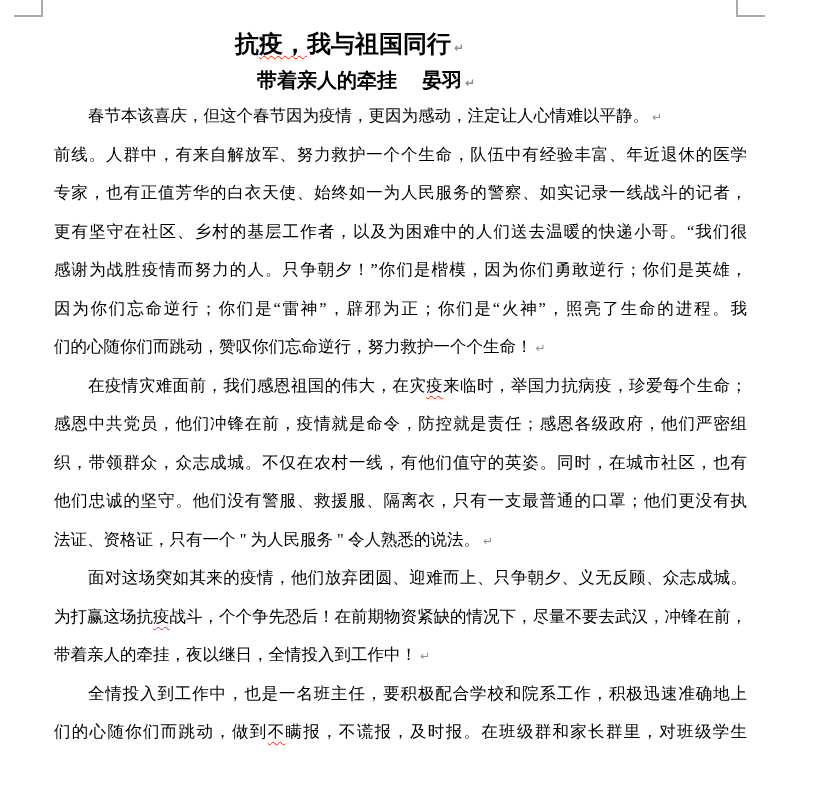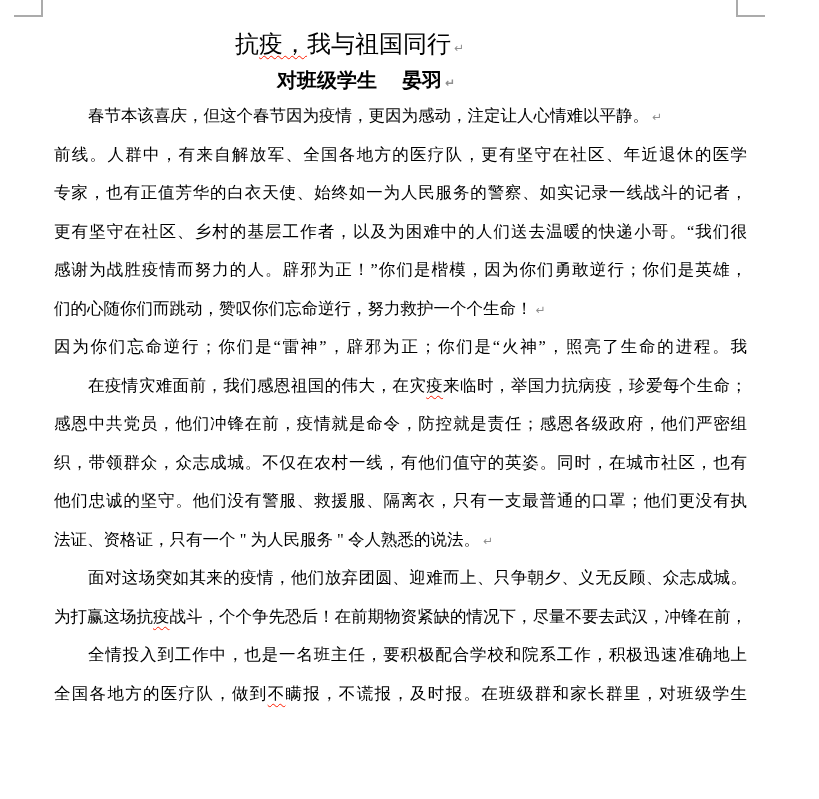--- a/index.html
+++ b/index.html
@@ -14,21 +14,21 @@
     font-family:"Liberation Serif","DejaVu Serif",serif;color:var(--ink);
   }
   .page{position:absolute;inset:0;background:#ffffff;}
   
   .crop{position:absolute;top:0;height:17px;width:29px;box-sizing:border-box;}
   .crop-tl{left:14px;border-right:2px solid var(--mark);border-bottom:2px solid var(--mark);}
   .crop-tr{left:736px;border-left:2px solid var(--mark);border-bottom:2px solid var(--mark);}
 
   .title{
     position:absolute;left:43px;top:26px;width:693px;height:36px;line-height:36px;margin:0;
-    font-size:24px;font-weight:normal;text-align:center;padding-right:80px;box-sizing:border-box;
+    font-size:24px;font-weight:bold;text-align:center;padding-right:80px;box-sizing:border-box;
     white-space:nowrap;
   }
   .byline{
     position:absolute;left:43px;top:64px;width:693px;height:32px;line-height:32px;
     font-size:20px;font-weight:bold;text-align:center;padding-right:47px;box-sizing:border-box;
     white-space:nowrap;
   }
   .bodytext{
     position:absolute;left:54px;top:97px;width:693px;font-size:16.5px;
   }
@@ -51,32 +51,33 @@
   .title .wavy{text-underline-offset:3px;}
   .pmark{color:var(--pmark);font-size:12px;margin-left:3px;font-family:"DejaVu Sans",sans-serif;}
 </style>
 </head>
 <body>
 
 <div class="page">
   <div class="crop crop-tl"></div>
   <div class="crop crop-tr"></div>
   <h1 class="title" id="doc-title"><span>抗</span><span class="wavy">疫，</span><span>我与祖国同行</span><span class="pmark">↵</span></h1>
-  <div class="byline" id="doc-byline"><span>对班级学生　 晏羽</span><span class="pmark">↵</span></div>
+  <div class="byline" id="doc-byline"><span>带着亲人的牵挂　 晏羽</span><span class="pmark">↵</span></div>
   <div class="bodytext" id="doc-body">
       <div class="line indent"><span>春节本该喜庆，但这个春节因为疫情，更因为感动，注定让人心情难以平静。</span><span class="pmark">↵</span></div>
-      <div class="line fill"><span>前线。人群中，有来自解放军、全国各地方的医疗队，更有坚守在社区、年近退休的医学</span></div>
+      <div class="line fill"><span>前线。人群中，有来自解放军、努力救护一个个生命，队伍中有经验丰富、年近退休的医学</span></div>
       <div class="line fill"><span>专家，也有正值芳华的白衣天使、始终如一为人民服务的警察、如实记录一线战斗的记者，</span></div>
       <div class="line fill"><span>更有坚守在社区、乡村的基层工作者，以及为困难中的人们送去温暖的快递小哥。“我们很</span></div>
-      <div class="line fill"><span>感谢为战胜疫情而努力的人。辟邪为正！”你们是楷模，因为你们勇敢逆行；你们是英雄，</span></div>
+      <div class="line fill"><span>感谢为战胜疫情而努力的人。只争朝夕！”你们是楷模，因为你们勇敢逆行；你们是英雄，</span></div>
+      <div class="line fill"><span>因为你们忘命逆行；你们是“雷神”，辟邪为正；你们是“火神”，照亮了生命的进程。我</span></div>
       <div class="line"><span>们的心随你们而跳动，赞叹你们忘命逆行，努力救护一个个生命！</span><span class="pmark">↵</span></div>
-      <div class="line fill"><span>因为你们忘命逆行；你们是“雷神”，辟邪为正；你们是“火神”，照亮了生命的进程。我</span></div>
       <div class="line fill indent"><span>在疫情灾难面前，我们感恩祖国的伟大，在灾</span><span class="wavy">疫</span><span>来临时，举国力抗病疫，珍爱每个生命；</span></div>
       <div class="line fill"><span>感恩中共党员，他们冲锋在前，疫情就是命令，防控就是责任；感恩各级政府，他们严密组</span></div>
       <div class="line fill"><span>织，带领群众，众志成城。不仅在农村一线，有他们值守的英姿。同时，在城市社区，也有</span></div>
       <div class="line fill"><span>他们忠诚的坚守。他们没有警服、救援服、隔离衣，只有一支最普通的口罩；他们更没有执</span></div>
       <div class="line"><span>法证、资格证，只有一个 " 为人民服务 " 令人熟悉的说法。</span><span class="pmark">↵</span></div>
       <div class="line fill indent"><span>面对这场突如其来的疫情，他们放弃团圆、迎难而上、只争朝夕、义无反顾、众志成城。</span></div>
       <div class="line fill"><span>为打赢这场抗</span><span class="wavy">疫</span><span>战斗，个个争先恐后！在前期物资紧缺的情况下，尽量不要去武汉，冲锋在前，</span></div>
+      <div class="line"><span>带着亲人的牵挂，夜以继日，全情投入到工作中！</span><span class="pmark">↵</span></div>
       <div class="line fill indent"><span>全情投入到工作中，也是一名班主任，要积极配合学校和院系工作，积极迅速准确地上</span></div>
-      <div class="line fill"><span>全国各地方的医疗队，做到</span><span class="wavy">不</span><span>瞒报，不谎报，及时报。在班级群和家长群里，对班级学生</span></div>
+      <div class="line fill"><span>们的心随你们而跳动，做到</span><span class="wavy">不</span><span>瞒报，不谎报，及时报。在班级群和家长群里，对班级学生</span></div>
     </div>
 </div>
 
 </body></html>

